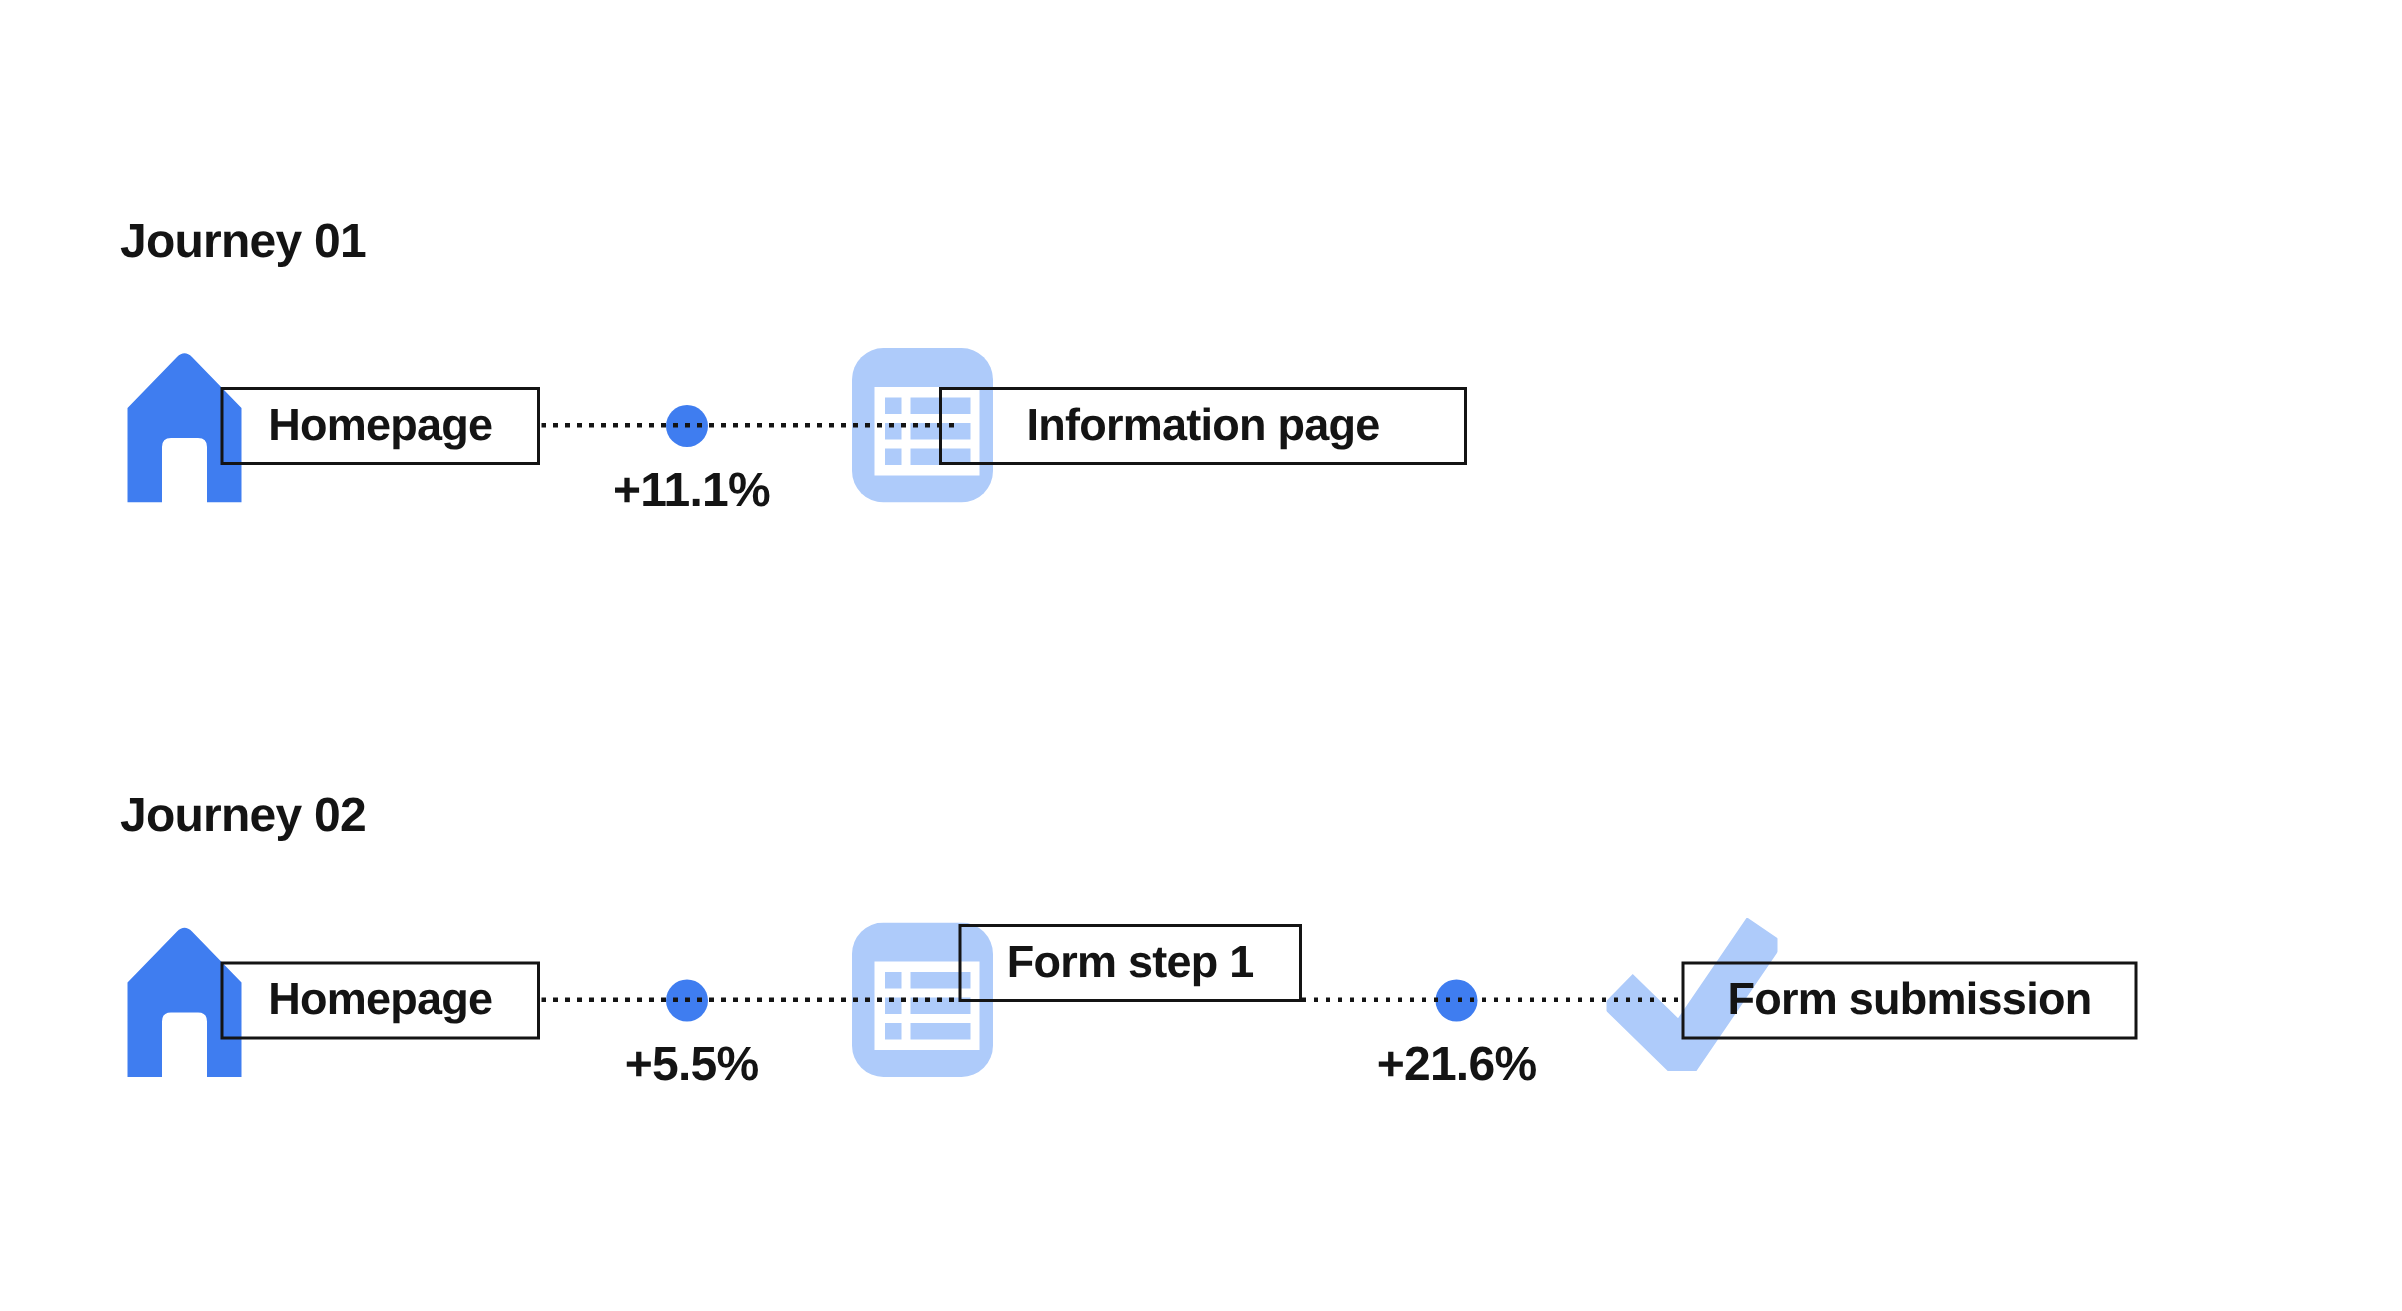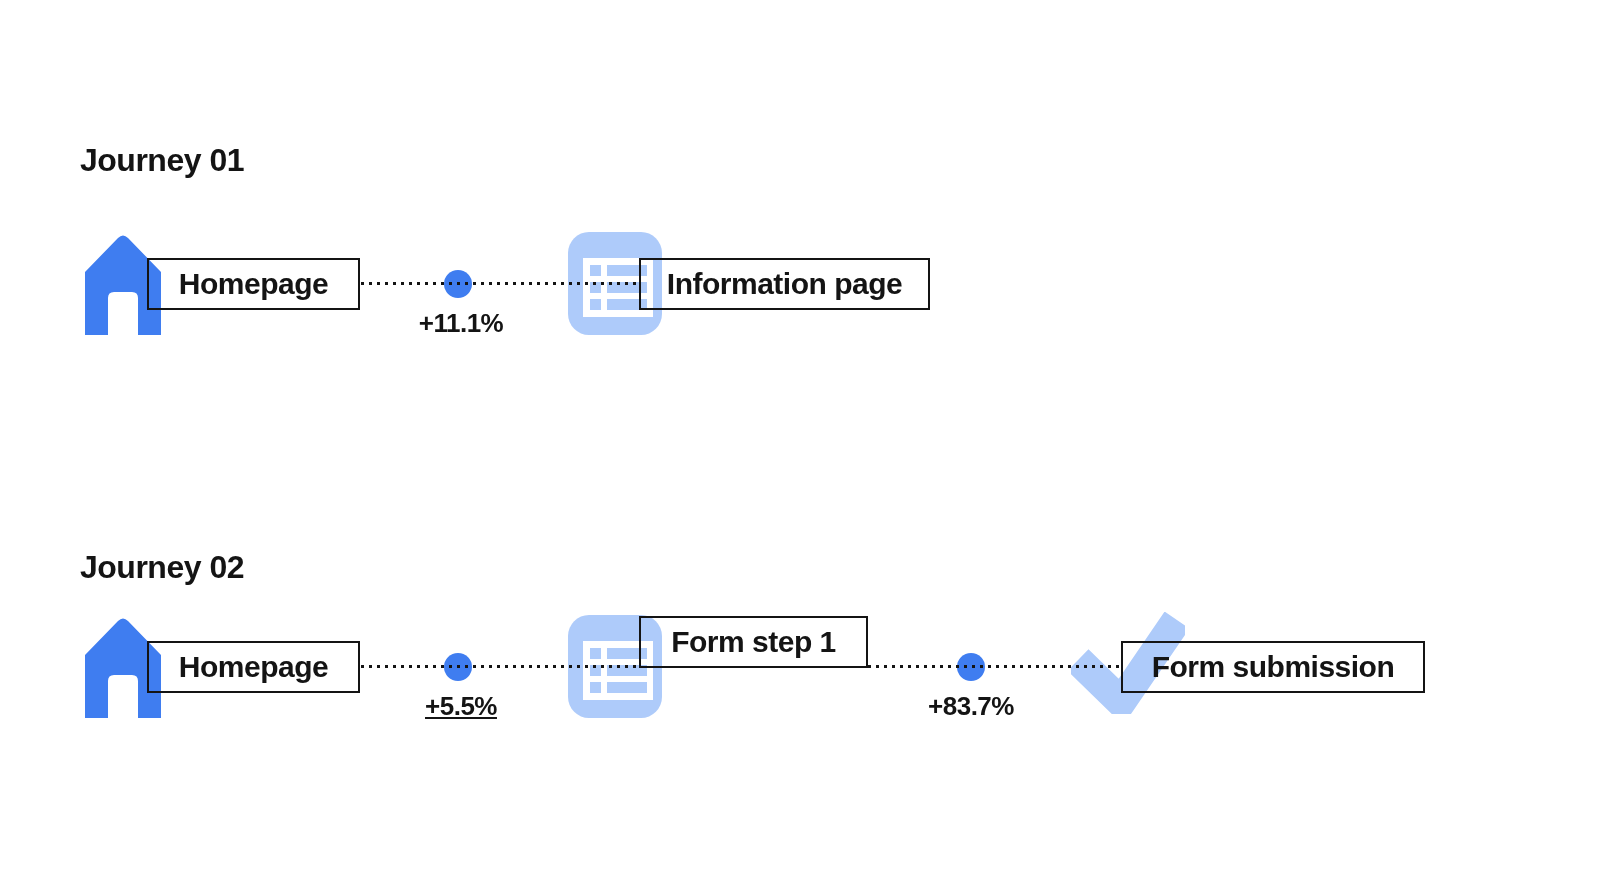--- a/index.html
+++ b/index.html
@@ -39,21 +39,21 @@
   .label-box{
     border:2px solid var(--line-color);
     background:transparent;
     display:flex;align-items:center;justify-content:center;
     font-size:30px;font-weight:bold;letter-spacing:-0.5px;
     color:var(--text-color);
     z-index:4;
     height:52px;
   }
   .pct{
-    font-size:26px;font-weight:bold;letter-spacing:-0.5px;
+    font-size:32px;font-weight:bold;letter-spacing:-0.5px;
     text-align:center;
     color:var(--text-color);
     z-index:5;
     width:146px;
   }
   svg{display:block;}
 </style>
 </head>
 <body style="background: rgb(255, 255, 255);">
 
@@ -83,43 +83,43 @@
         <rect x="22" y="33" width="11" height="11"></rect>
         <rect x="39" y="33" width="40" height="11"></rect>
         <rect x="22" y="50" width="11" height="11"></rect>
         <rect x="39" y="50" width="40" height="11"></rect>
         <rect x="22" y="67" width="11" height="11"></rect>
         <rect x="39" y="67" width="40" height="11"></rect>
       </g>
     </svg>
   </span>
 
-  <div class="abs label-box" style="left:639px;top:258px;width:291px;">
+  <div class="abs label-box" style="left:626px;top:258px;width:352px;">
     <span>Information page</span>
   </div>
 
 </section>
 
 <section>
 
-  <h2 class="abs jtitle" style="left:80px;top:525px;margin-top:24px;">Journey 02</h2>
+  <h2 class="abs jtitle" style="left:80px;top:525px;">Journey 02</h2>
 
   <span class="abs icon" style="left:77px;top:615px;">
     <svg width="92" height="103" viewBox="0 0 92 103" aria-hidden="true">
       <path fill="var(--primary-blue)" d="M 8,103 L 8,40 L 41,6 Q 46,1 51,6 L 84,40 L 84,103 L 61,103 L 61,66 Q 61,60 55,60 L 37,60 Q 31,60 31,66 L 31,103 Z"></path>
     </svg>
   </span>
 
   <div class="abs label-box" style="left:147px;top:641px;width:213px;">
     <span>Homepage</span>
   </div>
 
   <span class="abs dot" style="left:444px;top:653px;"></span>
   <span class="abs dotline" style="left:361px;top:665px;width:278px;"></span>
-  <div class="abs pct" style="left:388px;top:691px;text-decoration:underline;">+5.5%</div>
+  <div class="abs pct" style="left:388px;top:691px;">+5.5%</div>
 
   <span class="abs icon" style="left:568px;top:615px;">
     <svg width="94" height="103" viewBox="0 0 94 103" aria-hidden="true">
       <rect x="0" y="0" width="94" height="103" rx="21" fill="var(--light-blue)"></rect>
       <rect x="15" y="26" width="70" height="59" fill="#ffffff"></rect>
       <g fill="var(--light-blue)">
         <rect x="22" y="33" width="11" height="11"></rect>
         <rect x="39" y="33" width="40" height="11"></rect>
         <rect x="22" y="50" width="11" height="11"></rect>
         <rect x="39" y="50" width="40" height="11"></rect>
@@ -128,21 +128,21 @@
       </g>
     </svg>
   </span>
 
   <div class="abs label-box" style="left:639px;top:616px;width:229px;">
     <span>Form step 1</span>
   </div>
 
   <span class="abs dot" style="left:957px;top:653px;"></span>
   <span class="abs dotline" style="left:868px;top:665px;width:253px;"></span>
-  <div class="abs pct" style="left:898px;top:691px;">+83.7%</div>
+  <div class="abs pct" style="left:898px;top:691px;">+21.6%</div>
 
   <span class="abs icon" style="left:1071px;top:612px;">
     <svg width="114" height="102" viewBox="0 0 114 102" aria-hidden="true">
       <polyline points="7,48 50,90 106,8" fill="none" stroke="var(--light-blue)" stroke-width="30" stroke-linecap="butt" stroke-linejoin="miter"></polyline>
     </svg>
   </span>
 
   <div class="abs label-box" style="left:1121px;top:641px;width:304px;text-align:right;">
     <span>Form submission</span>
   </div>

